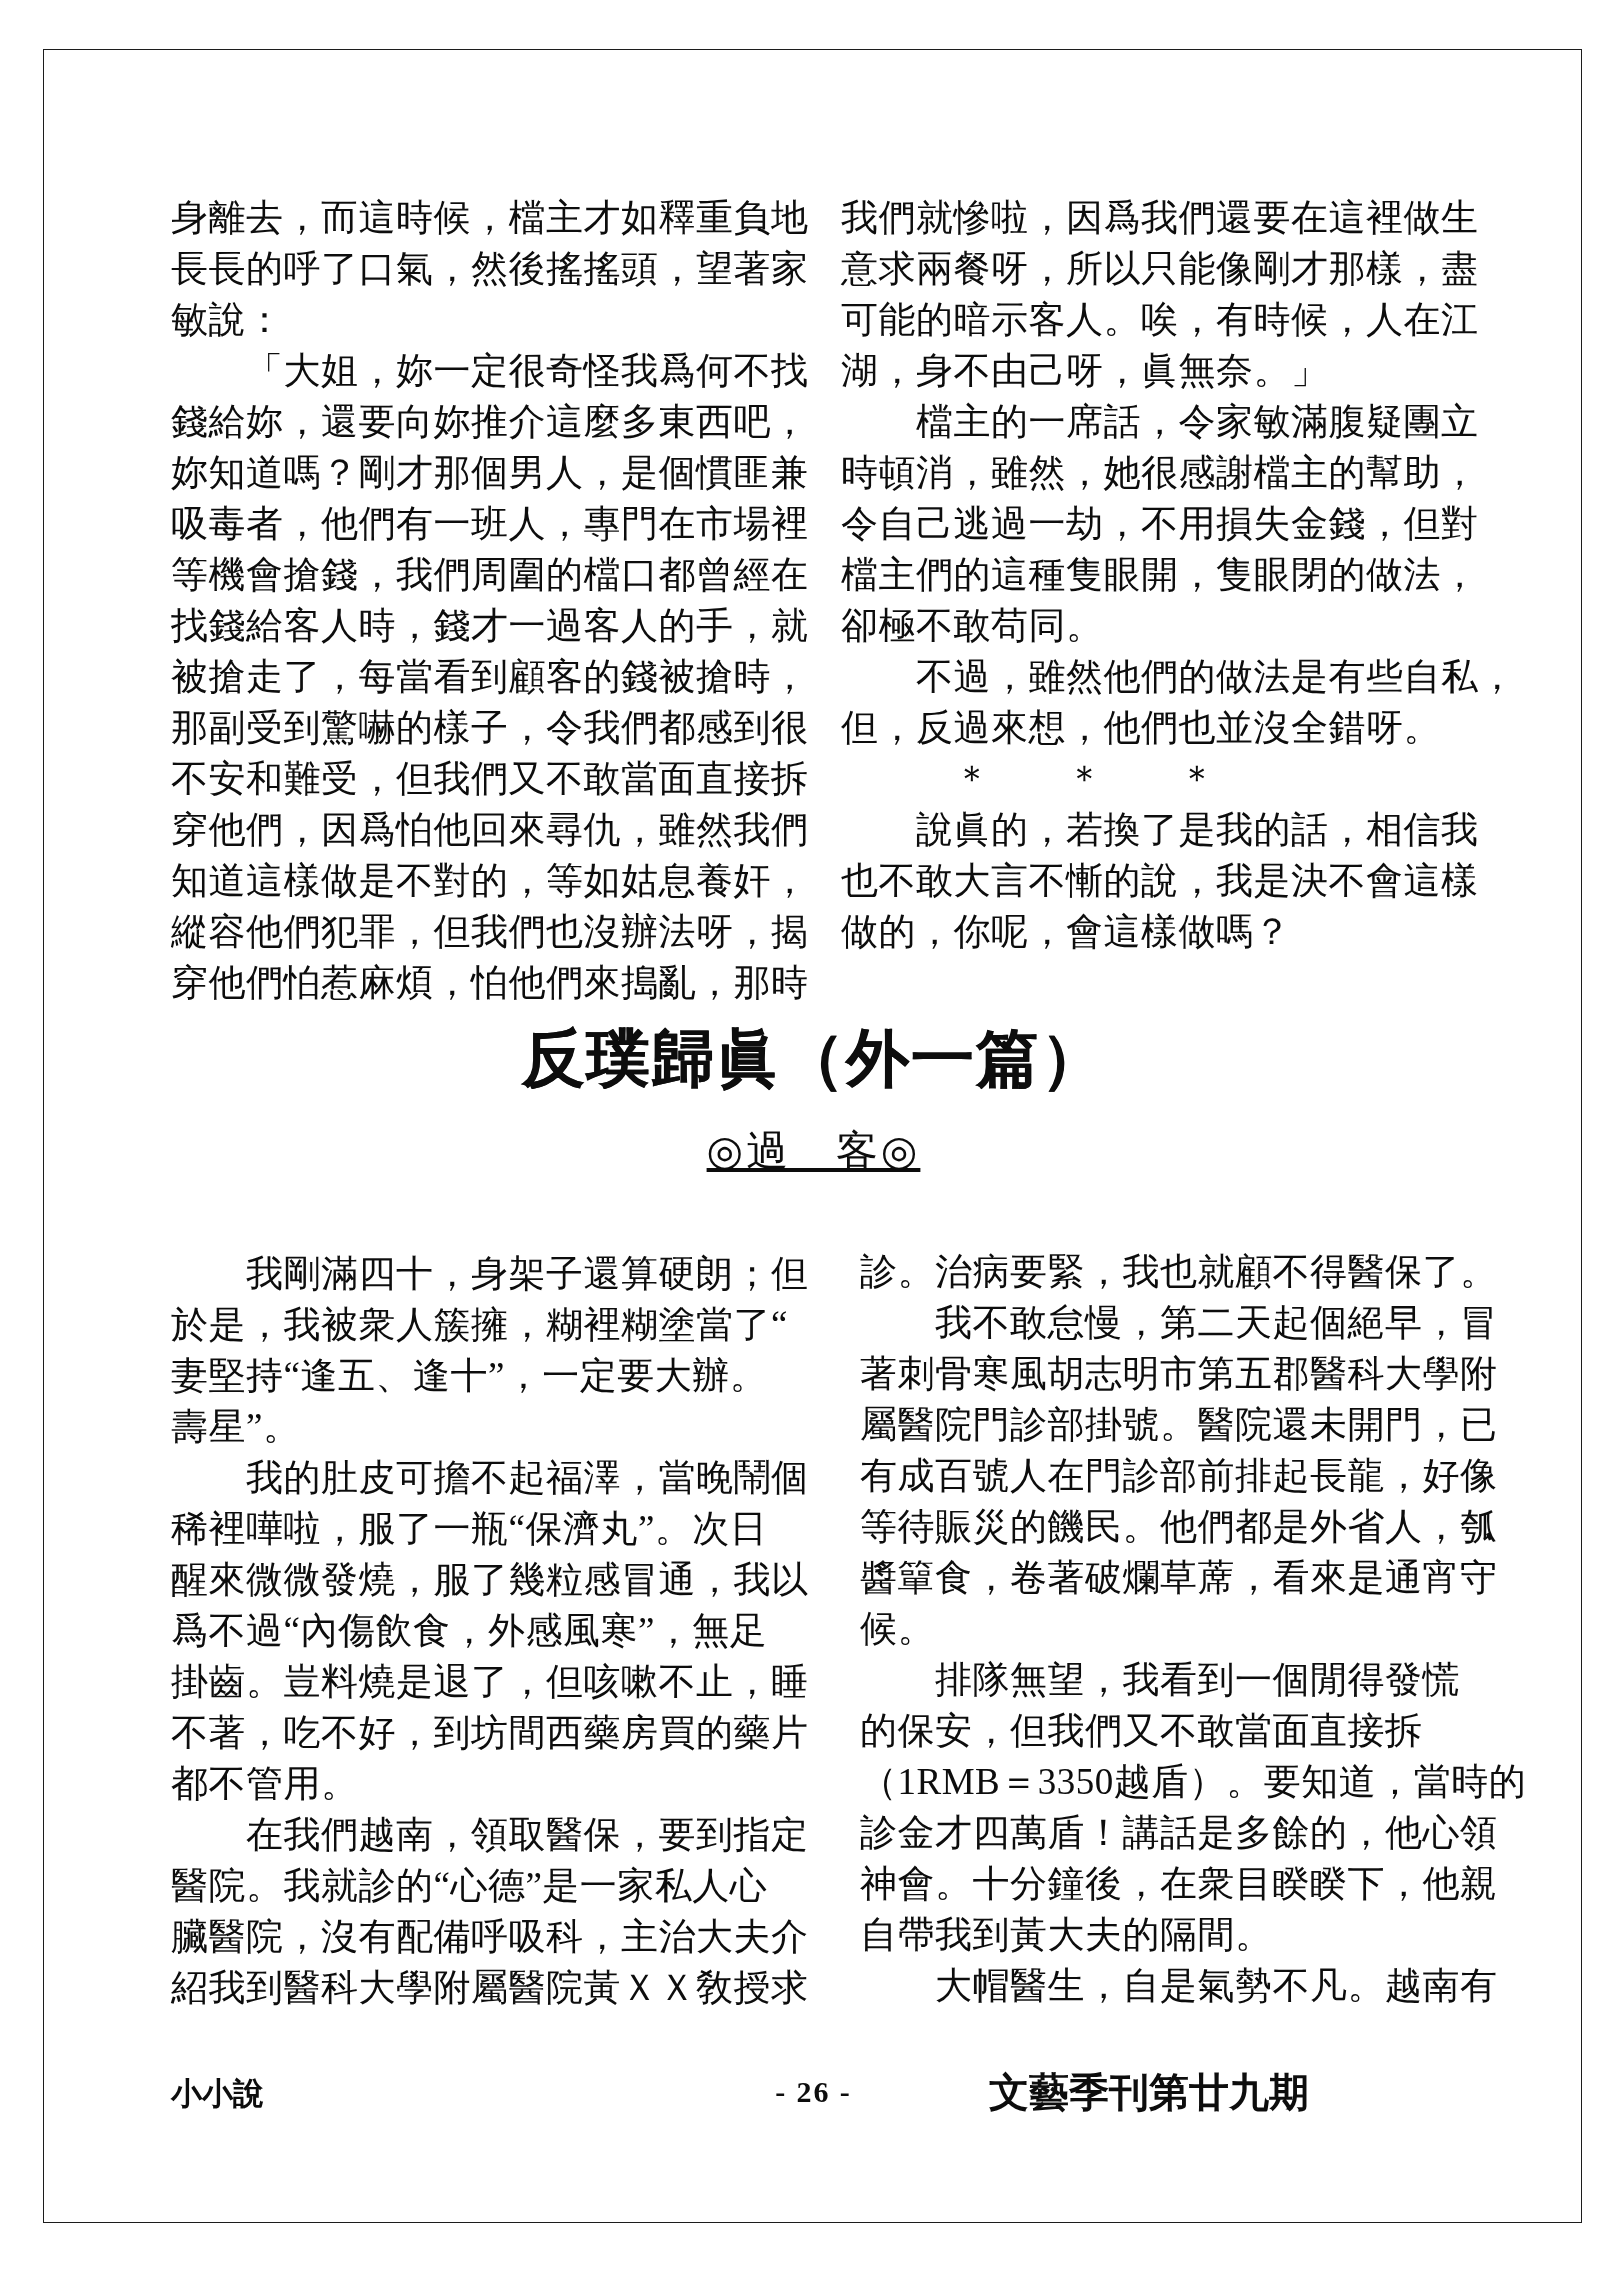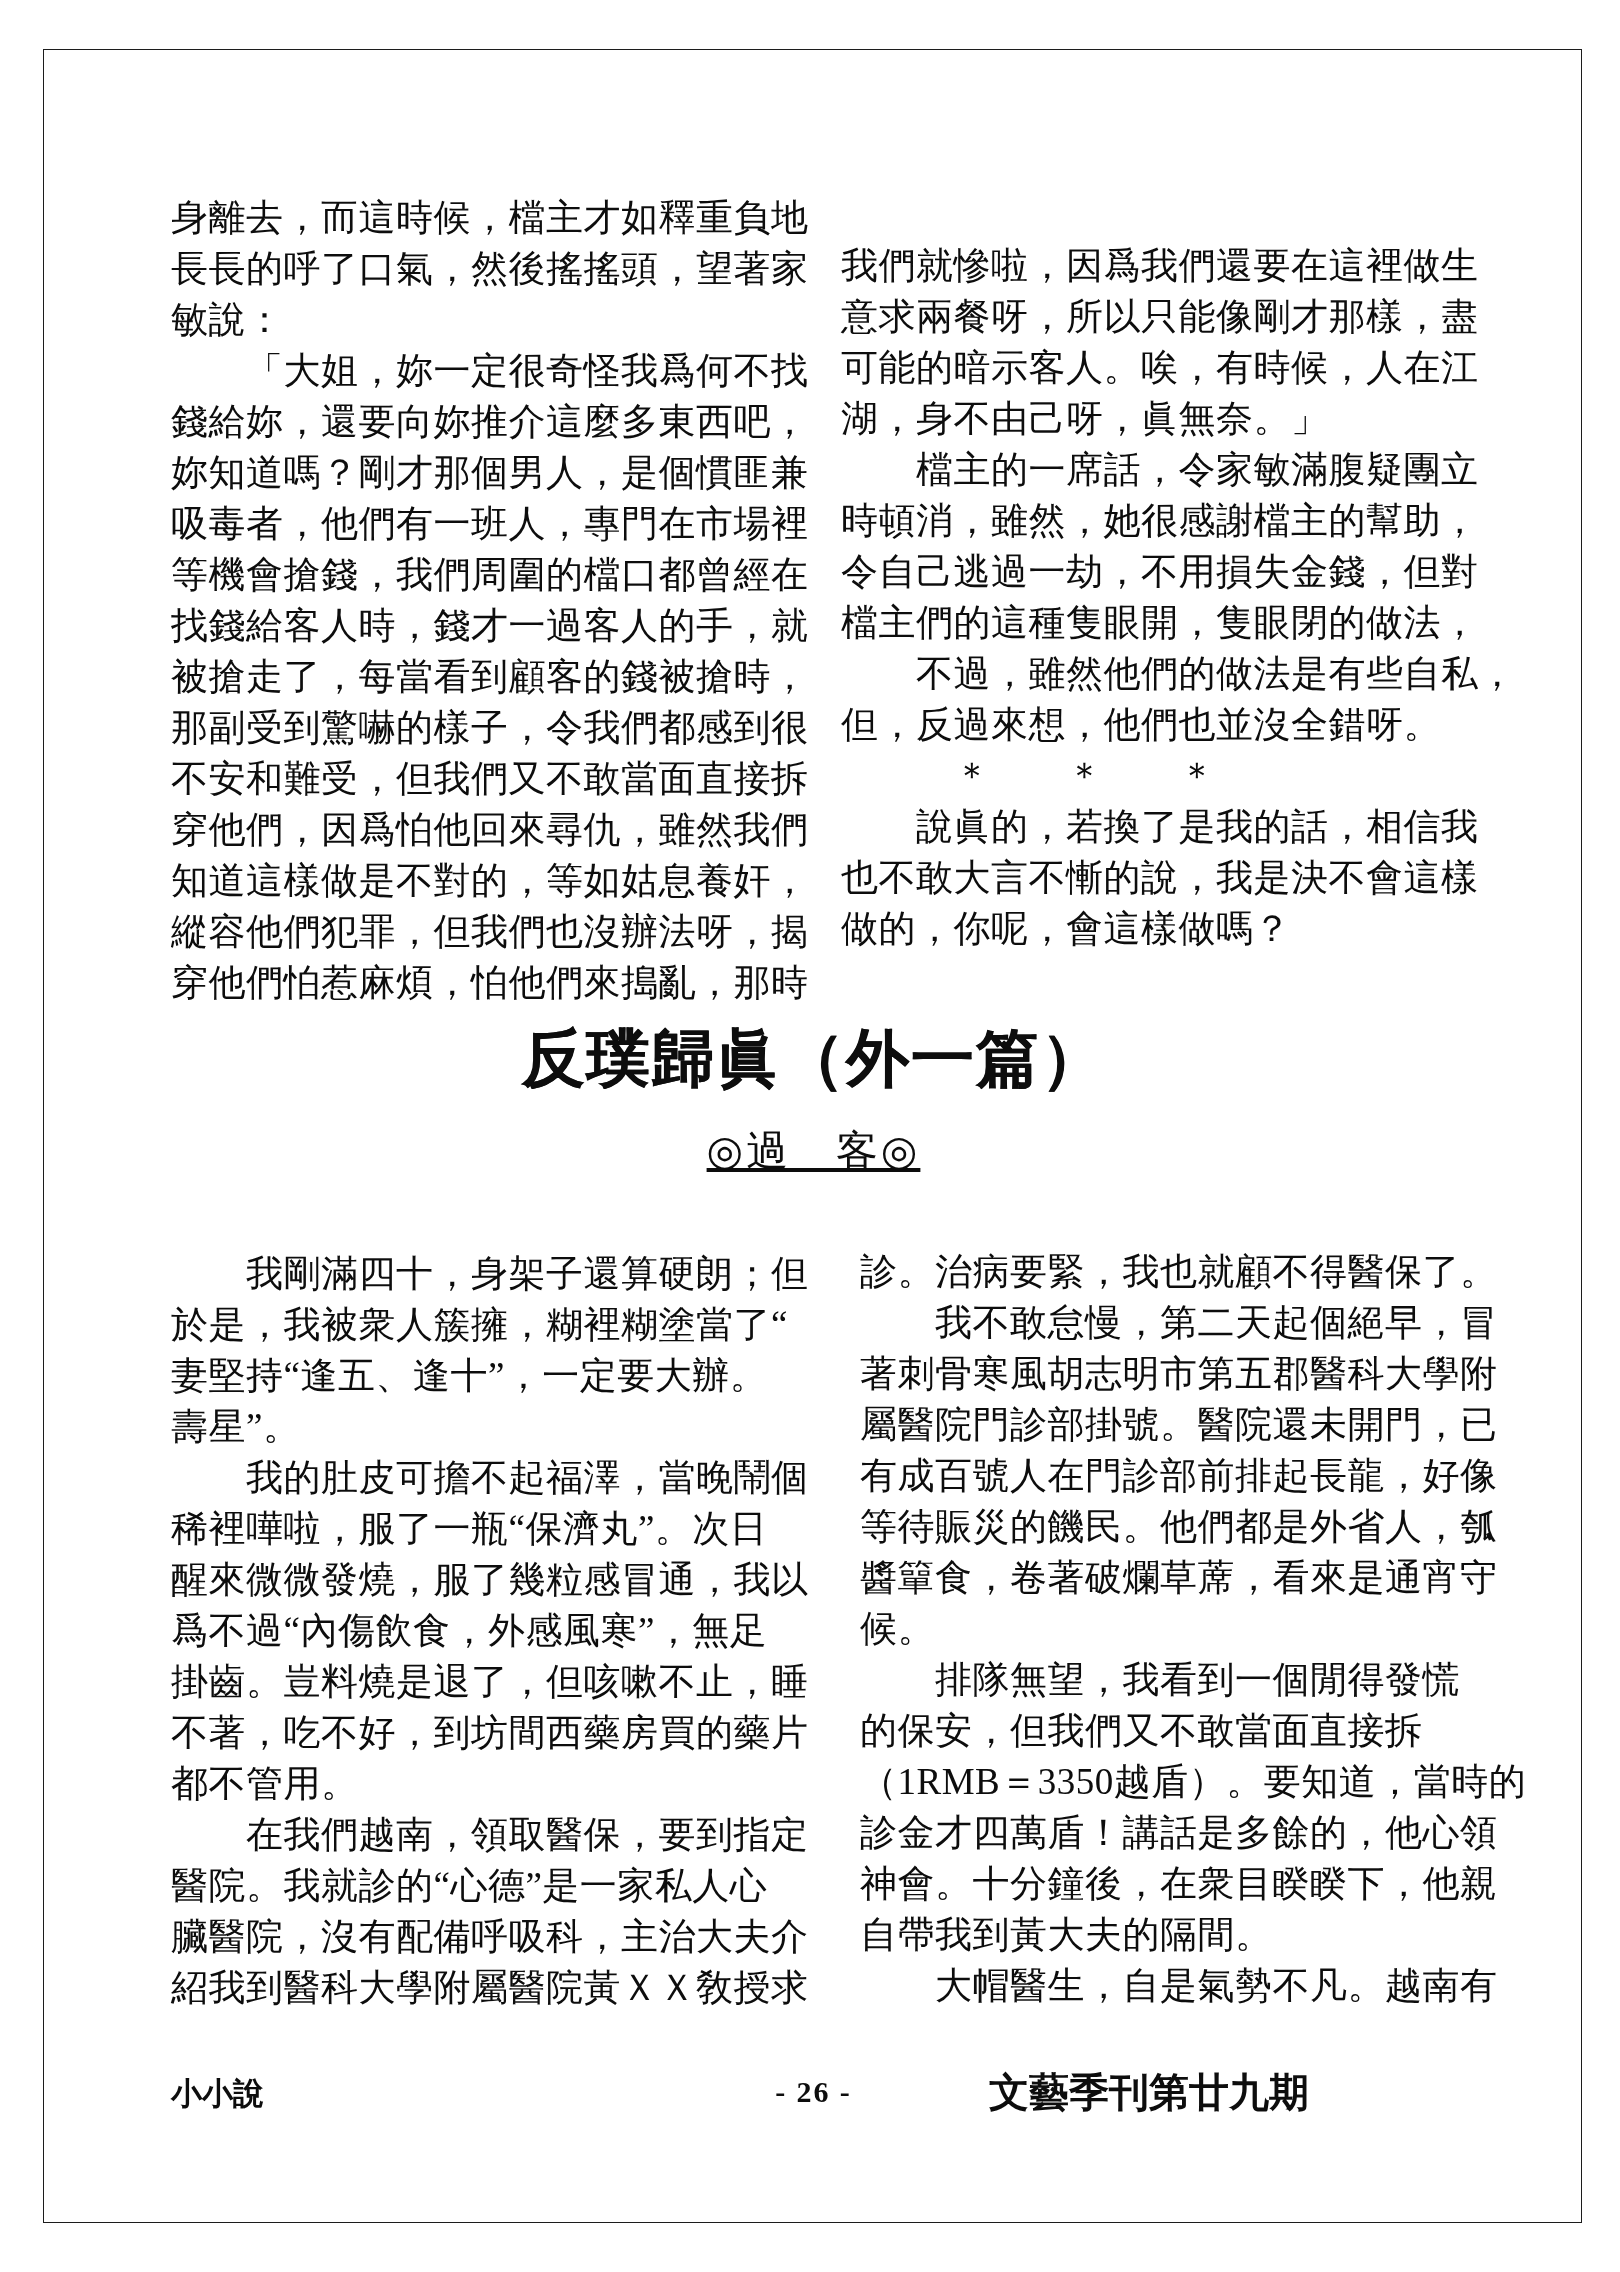--- a/index.html
+++ b/index.html
@@ -92,29 +92,30 @@
       <div class="tline">找錢給客人時，錢才一過客人的手，就</div>
       <div class="tline">被搶走了，每當看到顧客的錢被搶時，</div>
       <div class="tline">那副受到驚嚇的樣子，令我們都感到很</div>
       <div class="tline">不安和難受，但我們又不敢當面直接拆</div>
       <div class="tline">穿他們，因爲怕他回來尋仇，雖然我們</div>
       <div class="tline">知道這樣做是不對的，等如姑息養奸，</div>
       <div class="tline">縱容他們犯罪，但我們也沒辦法呀，揭</div>
       <div class="tline">穿他們怕惹麻煩，怕他們來搗亂，那時</div>
     </div>
 
-  <div class="colblock" style="left:841px;top:192px;margin-top:48px;">
+  <div class="colblock" style="left:841px;top:192px;">
       <div class="tline">我們就慘啦，因爲我們還要在這裡做生</div>
       <div class="tline">意求兩餐呀，所以只能像剛才那樣，盡</div>
       <div class="tline">可能的暗示客人。唉，有時候，人在江</div>
       <div class="tline">湖，身不由己呀，眞無奈。」</div>
       <div class="tline">　　檔主的一席話，令家敏滿腹疑團立</div>
       <div class="tline">時頓消，雖然，她很感謝檔主的幫助，</div>
       <div class="tline">令自己逃過一劫，不用損失金錢，但對</div>
       <div class="tline">檔主們的這種隻眼開，隻眼閉的做法，</div>
+      <div class="tline">卻極不敢苟同。</div>
       <div class="tline">　　不過，雖然他們的做法是有些自私，</div>
       <div class="tline">但，反過來想，他們也並沒全錯呀。</div>
       <div class="tline">　　　＊　　＊　　＊</div>
       <div class="tline">　　說眞的，若換了是我的話，相信我</div>
       <div class="tline">也不敢大言不慚的說，我是決不會這樣</div>
       <div class="tline">做的，你呢，會這樣做嗎？</div>
     </div>
 
   <div class="story-title">反璞歸眞（外一篇）</div>
 

